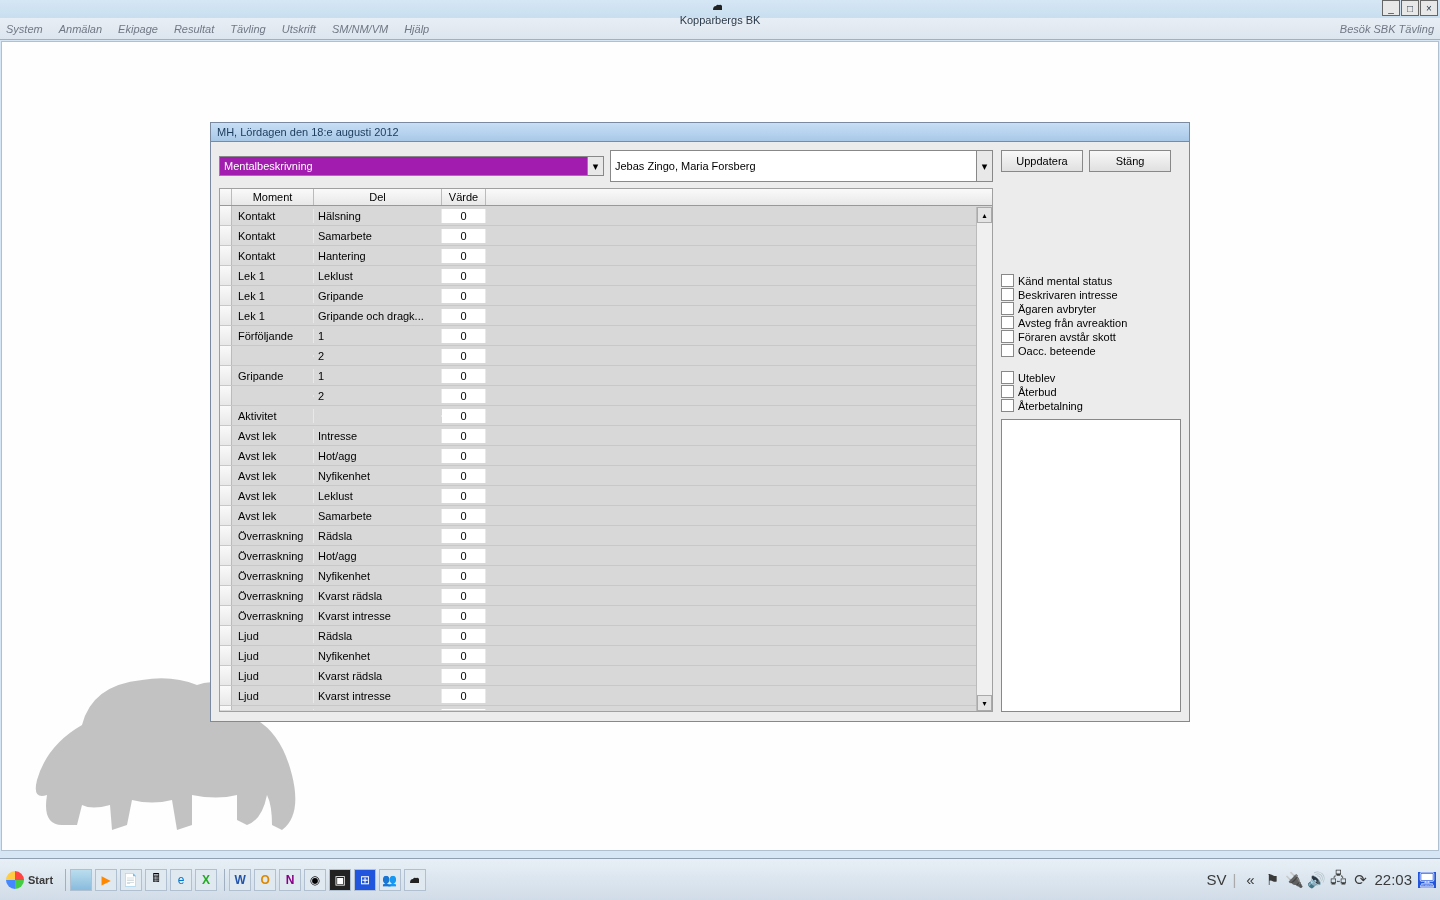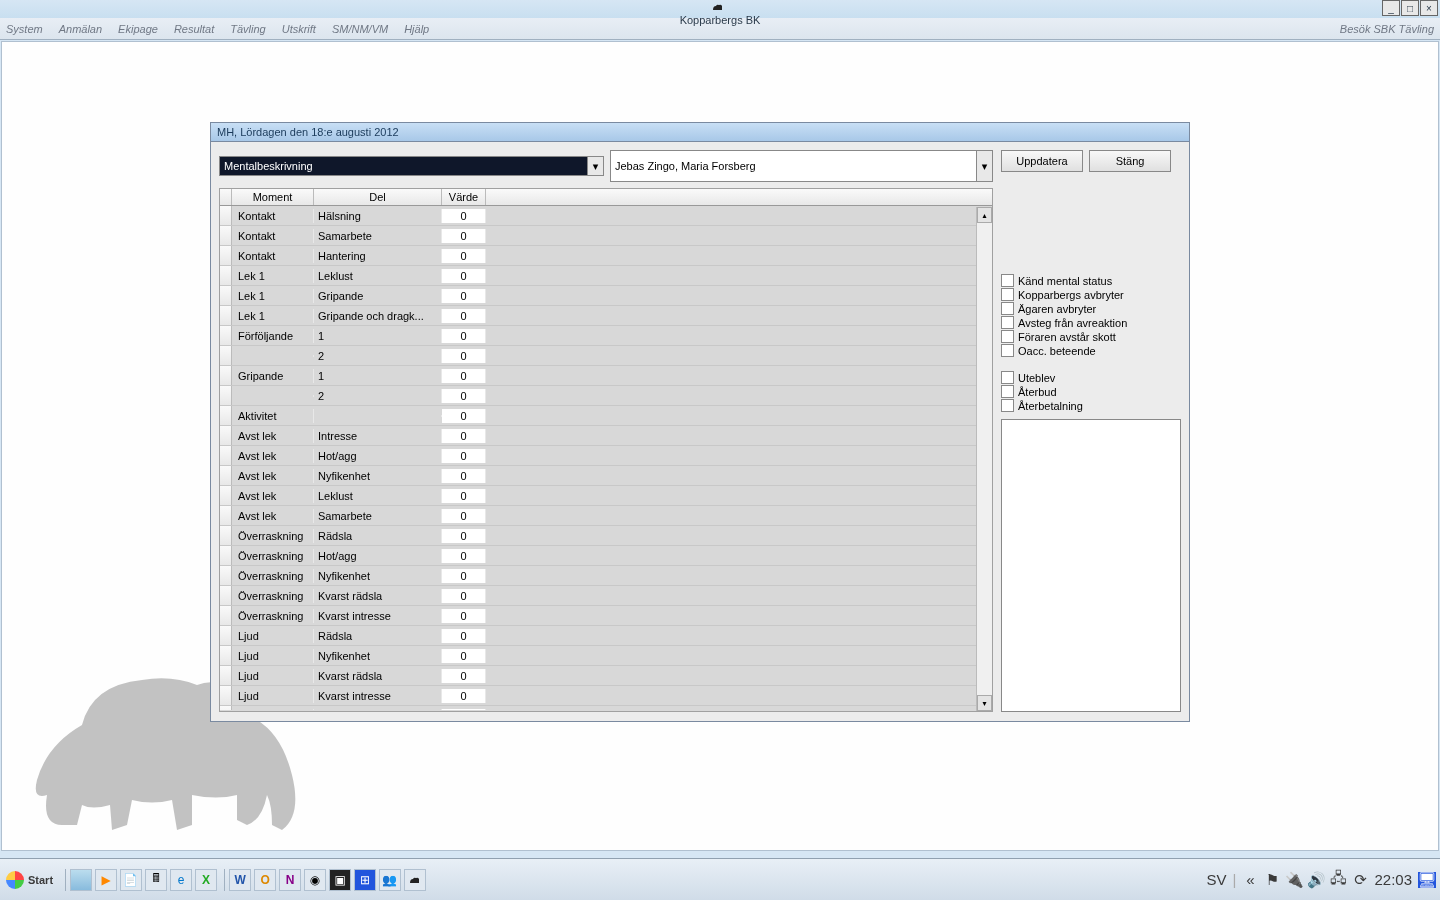--- a/index.html
+++ b/index.html
@@ -85,21 +85,21 @@
   gap: 8px;
   height: calc(100% - 20px);
 }
 .left-pane { flex: 1; display: flex; flex-direction: column; }
 .right-pane { width: 180px; display: flex; flex-direction: column; }
 
 .top-row { display: flex; gap: 6px; margin-bottom: 6px; align-items: center; }
 .dropdown1 {
   flex: 0 0 385px;
   height: 20px;
-  background: #0f172a;
+  background: #a21caf;
   color: white;
   border: 1px solid #888;
   display: flex;
   align-items: center;
   padding: 0 4px;
   position: relative;
 }
 .dropdown2 {
   flex: 1;
   height: 32px;
@@ -480,21 +480,21 @@
               <span>Stäng</span>
             </div>
         </div>
         <div class="checkbox-group" id="cb-group">
             <div class="cb-row">
               <div class="cb-box"></div>
               <span>Känd mental status</span>
             </div>
             <div class="cb-row">
               <div class="cb-box"></div>
-              <span>Kopparbergs avbryter</span>
+              <span>Beskrivaren intresse</span>
             </div>
             <div class="cb-row">
               <div class="cb-box"></div>
               <span>Ägaren avbryter</span>
             </div>
             <div class="cb-row">
               <div class="cb-box"></div>
               <span>Avsteg från avreaktion</span>
             </div>
             <div class="cb-row">

